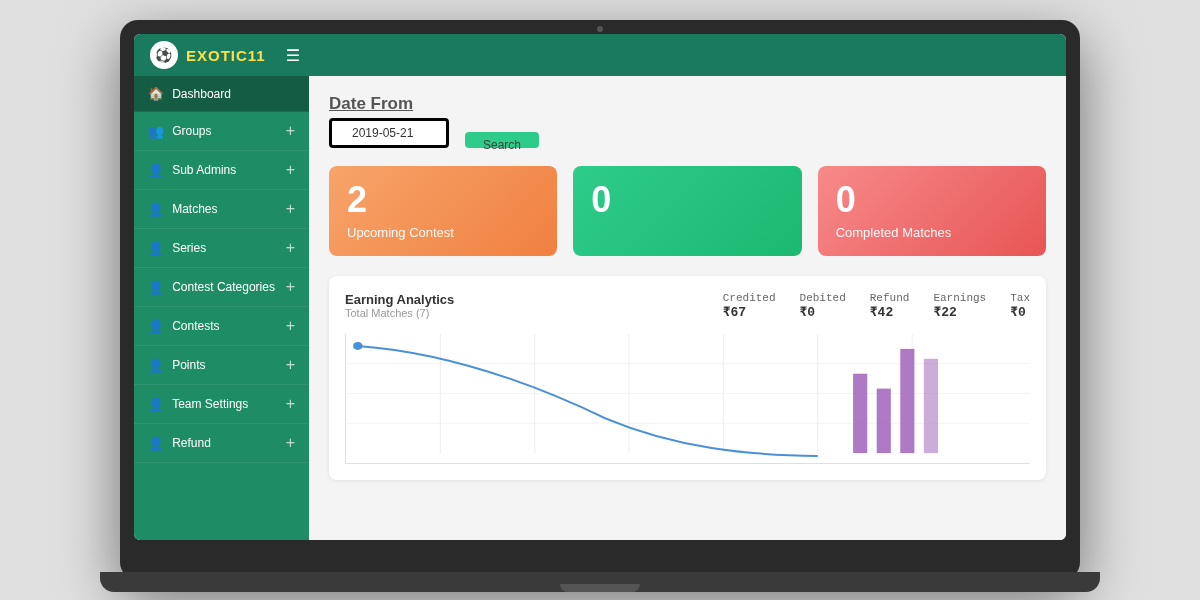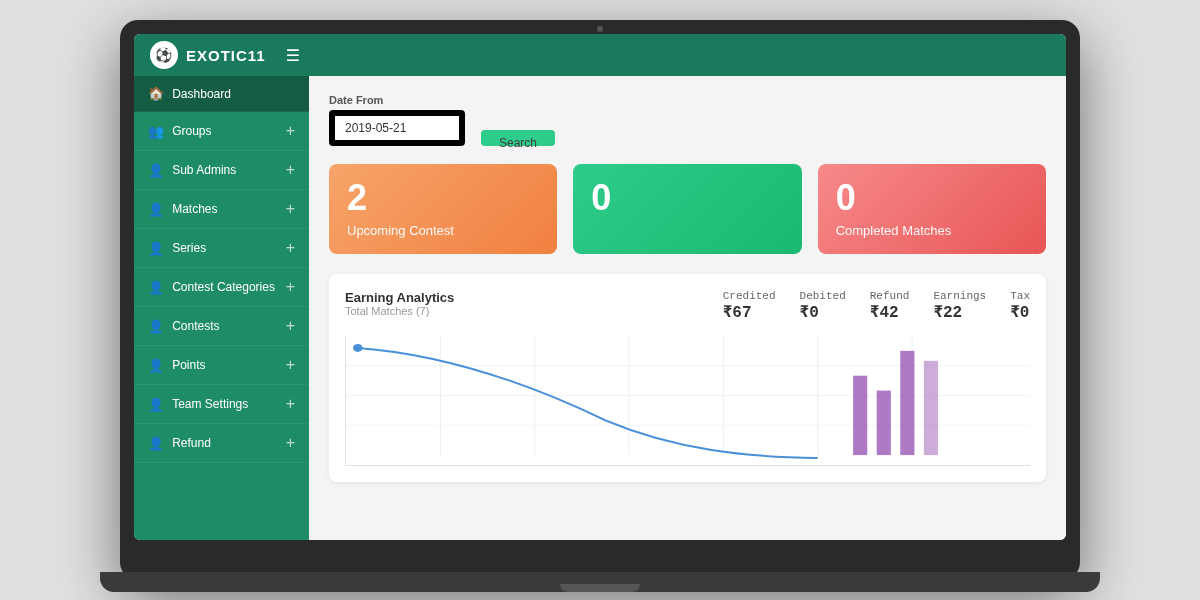--- a/index.html
+++ b/index.html
@@ -83,21 +83,21 @@
       background: white;
       border-radius: 50%;
       display: flex;
       align-items: center;
       justify-content: center;
       font-size: 14px;
       font-weight: bold;
       color: #1a7a5e;
     }
     .logo-text {
-      color: #ffffff;
+      color: #fde047;
       font-size: 15px;
       font-weight: bold;
       letter-spacing: 1px;
     }
     .header-menu-icon {
       margin-left: 12px;
       color: white;
       font-size: 16px;
     }
 
@@ -157,32 +157,33 @@
       align-items: flex-end;
       gap: 16px;
       margin-bottom: 18px;
     }
     .filter-group {
       display: flex;
       flex-direction: column;
       gap: 4px;
     }
     .filter-label {
-      font-size: 11px;
+      font-size: 17px;
       color: #555;
       font-weight: 600;
+      text-decoration: underline;
     }
     .filter-input {
-      border: 6px solid #000000;
+      border: 3px solid #000000;
       border-radius: 4px;
-      padding: 5px 10px;
+      padding: 5px 20px;
       font-size: 12px;
       color: #333;
       background: white;
-      width: 136px;
+      width: 120px;
     }
     .search-btn {
       background: #2ecc8a;
       color: #404040;
       border: none;
       border-radius: 4px;
       padding: 6px 18px;
       font-size: 12px;
       font-weight: 400;
       cursor: pointer;
@@ -248,21 +249,21 @@
       display: flex;
       flex-direction: column;
       align-items: flex-start;
       font-family: Liberation Mono, monospace;
     }
     .metric-label {
       font-size: 11px;
       color: #666;
     }
     .metric-value {
-      font-size: 16px;
+      font-size: 13px;
       font-weight: 600;
       color: #333;
     }
 
     
     .chart-area {
       height: 130px;
       position: relative;
       border-left: 1px solid #e0e0e0;
       border-bottom: 1px solid #e0e0e0;

